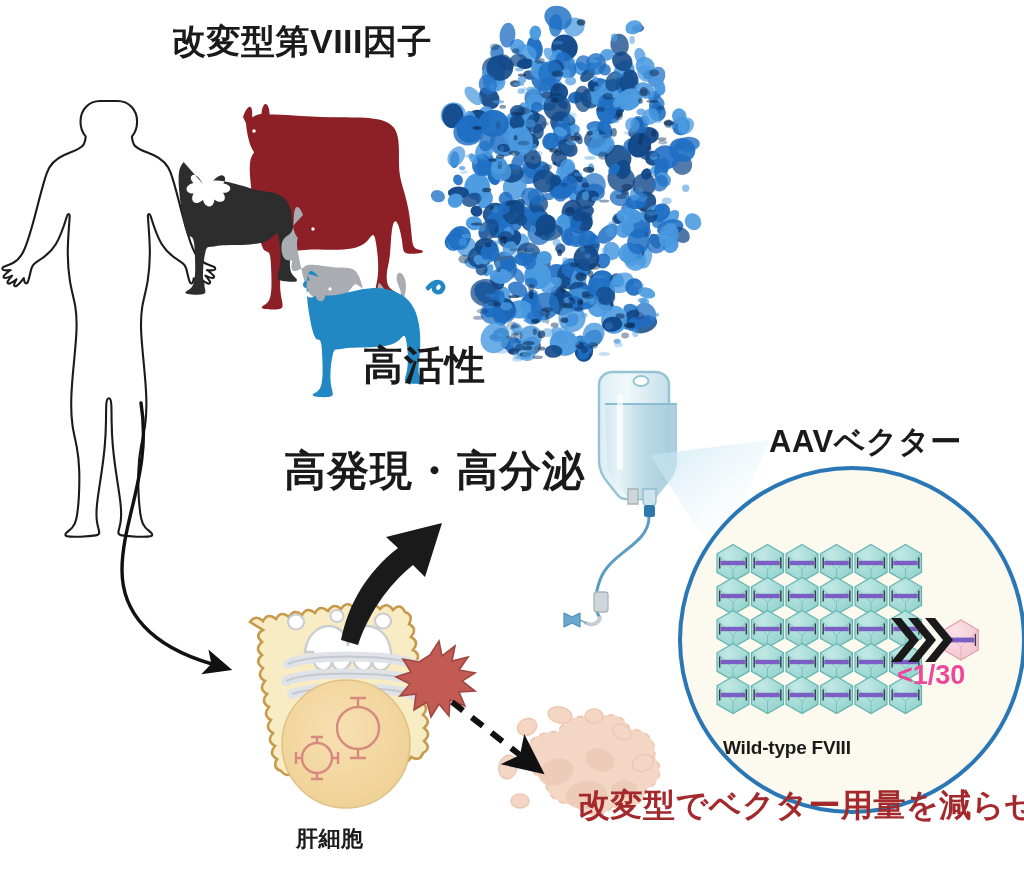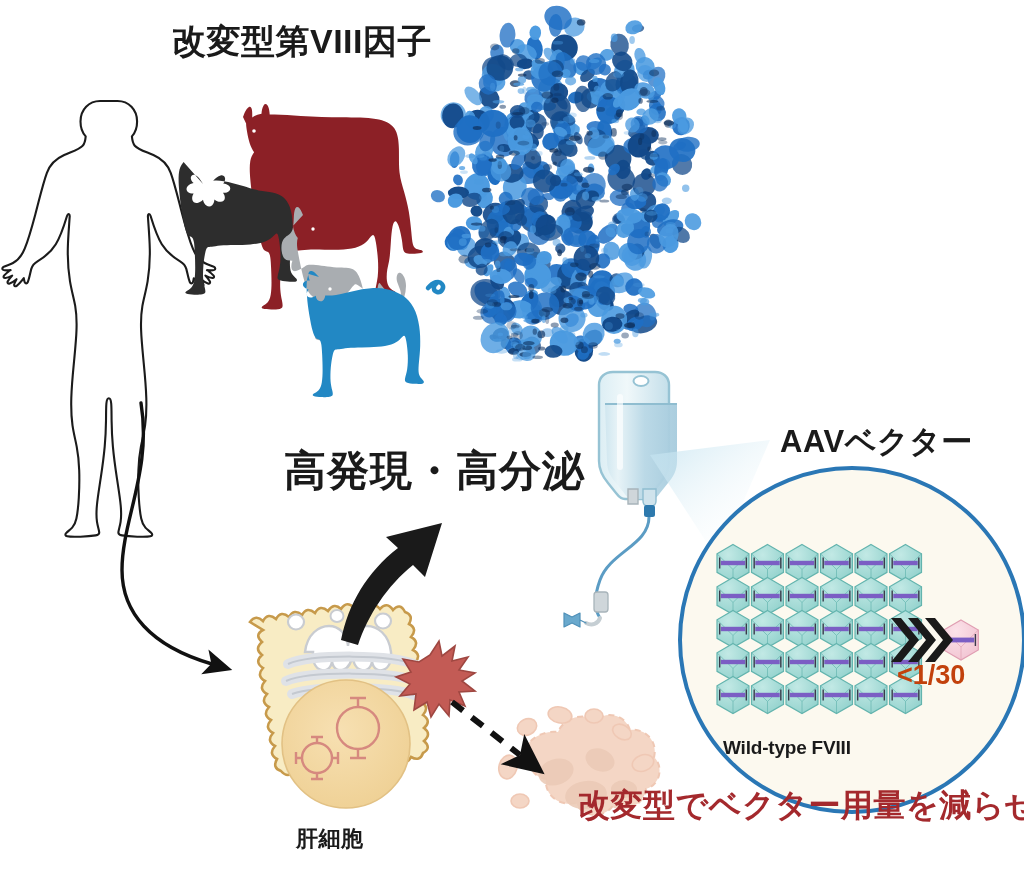--- a/index.html
+++ b/index.html
@@ -23,24 +23,24 @@
     position: absolute;
     color: #1a1a1a;
     font-weight: bold;
     white-space: nowrap;
     line-height: 1;
   }
   #label-modified-fviii { left: 172px; top: 24px;  font-size: 34px; letter-spacing: 0.5px; }
   #label-high-activity  { left: 363px; top: 345px; font-size: 40px; letter-spacing: 1px; }
   #label-high-expr      { left: 284px; top: 450px; font-size: 42px; letter-spacing: 1px; }
   #label-low-er         { left: 468px; top: 652px; font-size: 40px; letter-spacing: 1px; }
-  #label-aav-vector     { left: 769px; top: 426px; font-size: 31px; letter-spacing: 0.5px; margin-left: 11px; }
+  #label-aav-vector     { left: 769px; top: 426px; font-size: 31px; letter-spacing: 0.5px; }
   #label-hepatocyte     { left: 296px; top: 828px; font-size: 22px; letter-spacing: 0.5px; }
   #label-wildtype       { left: 723px; top: 738px; font-size: 19px; letter-spacing: -0.2px; }
-  #label-ratio          { left: 897px; top: 662px; font-size: 27px; color: #c2410c; letter-spacing: 0px; }
+  #label-ratio          { left: 897px; top: 662px; font-size: 27px; color: #ec4899; letter-spacing: 0px; }
   #label-conclusion     { left: 578px; top: 789px; font-size: 32px; color: #a4292d; letter-spacing: 0.5px; }
 
   .fig-layer { position: absolute; left: 0; top: 0; }
 </style>
 </head>
 <body>
 
 <div id="figure">
 
   <svg class="fig-layer" width="1024" height="876" viewBox="0 0 1024 876">
@@ -1499,20 +1499,21 @@
            C387,586 368,615 358,645 Z"></path>
     </g>
 
     <g>
       <path d="M452,702 L520,755" fill="none" stroke="#111111" stroke-width="6" stroke-dasharray="14 11" stroke-linecap="butt" marker-end="url(#arrowDash)"></path>
     </g>
   </svg>
 
   <div class="label" id="label-modified-fviii">改変型第VIII因子</div>
 
+  <div class="label" id="label-high-activity">高活性</div>
 
   <div class="label" id="label-high-expr">高発現・高分泌</div>
 
 
   <div class="label" id="label-aav-vector">AAVベクター</div>
 
   <div class="label" id="label-hepatocyte">肝細胞</div>
 
   <div class="label" id="label-wildtype">Wild-type FVIII</div>
 

